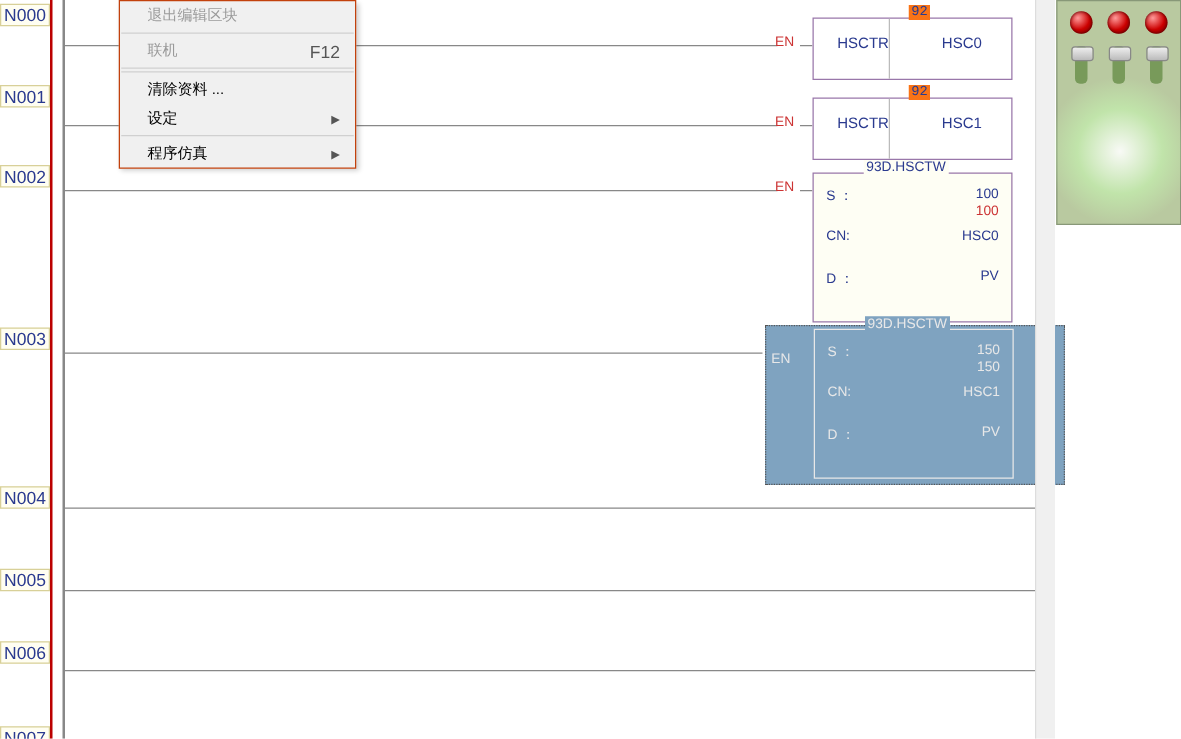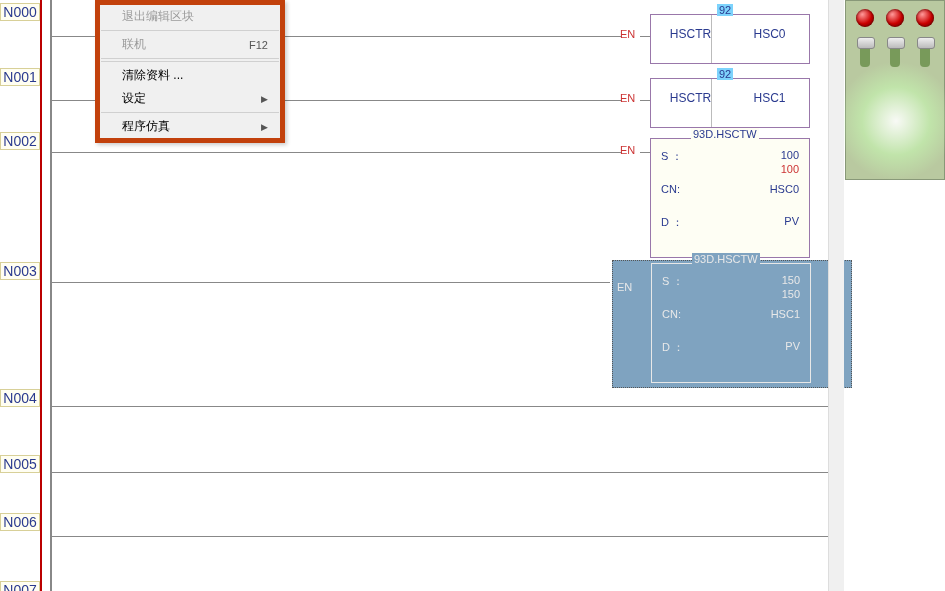--- a/index.html
+++ b/index.html
@@ -13,45 +13,45 @@
     .rail { position:absolute; left:50px; top:0; width:2px; height:591px; background:#888; }
 
     
     .rung-h { position:absolute; height:1px; background:#888; }
 
     
     .en-lbl { position:absolute; color:#c33; font-size:11px; }
 
     
     .ibox-a { position:absolute; width:160px; height:50px; border:1px solid #97a; background:#fff; }
-    .ibox-a .num { position:absolute; top:-11px; left:66px; font-size:11px; color:#2a3a8f; background:#7dd3fc; padding:0 2px; }
+    .ibox-a .num { position:absolute; top:-11px; left:76px; font-size:11px; color:#2a3a8f; background:#f97316; padding:0 2px;font-family:Liberation Mono, monospace; }
     .ibox-a .lhalf, .ibox-a .rhalf { position:absolute; top:12px; width:50%; text-align:center; font-size:12px; color:#2a3a8f; }
     .ibox-a .lhalf { left:0; } .ibox-a .rhalf { left:50%; }
     .ibox-a .vsep { position:absolute; left:60px; top:0; width:1px; height:100%; background:#bbb; }
 
     
     .ibox-b { position:absolute; width:160px; height:120px; border:1px solid #97a; background:#fefef4; }
     .ibox-b .num { position:absolute; top:-11px; left:40px; font-size:11px; color:#2a3a8f; background:#fefef4; padding:0 2px; }
     .ibox-b .row { position:absolute; left:10px; right:10px; font-size:11px; color:#2a3a8f; }
     .ibox-b .k { float:left; } .ibox-b .v { float:right; }
 
     
     .sel { position:absolute; width:240px; height:128px; background:#7fa3c0; border:1px dotted #555; }
     .sel .en { position:absolute; left:4px; top:20px; color:#e8e8e8; font-size:11px; }
     .sel .inner { position:absolute; left:38px; top:2px; width:160px; height:120px; border:1px solid #e8e8e8; }
     .sel .num { position:absolute; top:-11px; left:40px; font-size:11px; color:#e8e8e8; background:#7fa3c0; padding:0 2px; }
     .sel .row { position:absolute; left:10px; right:10px; font-size:11px; color:#e8e8e8; }
 
     
-    .ctx { position:absolute; left:95px; top:0; width:190px; background:#f0f0f0; border:5px solid #c2410c; box-shadow:2px 2px 4px rgba(0,0,0,.2); font-size:12px; }
+    .ctx { position:absolute; left:95px; top:0; width:190px; background:#f0f0f0; border:1px solid #c2410c; box-shadow:2px 2px 4px rgba(0,0,0,.2); font-size:12px; }
     .ctx .item { display:flex; align-items:center; height:23px; padding:0 12px 0 22px; color:#000; cursor:default; justify-content:space-between; }
     .ctx .item.dis { color:#9a9a9a; }
     .ctx .sep { height:1px; background:#d0d0d0; margin:2px 1px; }
     .ctx .arrow { font-size:9px; color:#555; }
-    .ctx .shortcut { color:#555; font-size:11px; }
+    .ctx .shortcut { color:#555; font-size:14px; }
 
     
     .panel { position:absolute; right:0; top:0; width:100px; height:180px; background:#b9c9a0; border:1px solid #889878; }
     .led-row { display:flex; justify-content:space-around; padding:8px 4px 4px; }
     .led { width:18px; height:18px; border-radius:50%; background:radial-gradient(circle at 35% 30%, #ff9a9a 0%, #cc0000 55%, #700 100%); box-shadow:0 0 3px #400 inset; }
     .sw-row { display:flex; justify-content:space-around; padding:6px 4px; }
     .sw { width:18px; height:30px; position:relative; }
     .sw::before { content:""; position:absolute; left:4px; top:0; width:10px; height:30px; background:#789a5a; border-radius:4px; }
     .sw::after { content:""; position:absolute; left:1px; top:0; width:16px; height:10px; background:linear-gradient(#eee,#bbb); border-radius:3px; border:1px solid #888; }
     .glow { position:absolute; left:-10px; top:60px; width:120px; height:120px; background:radial-gradient(circle, rgba(255,255,255,.9) 0%, rgba(200,255,180,.5) 40%, transparent 70%); }

